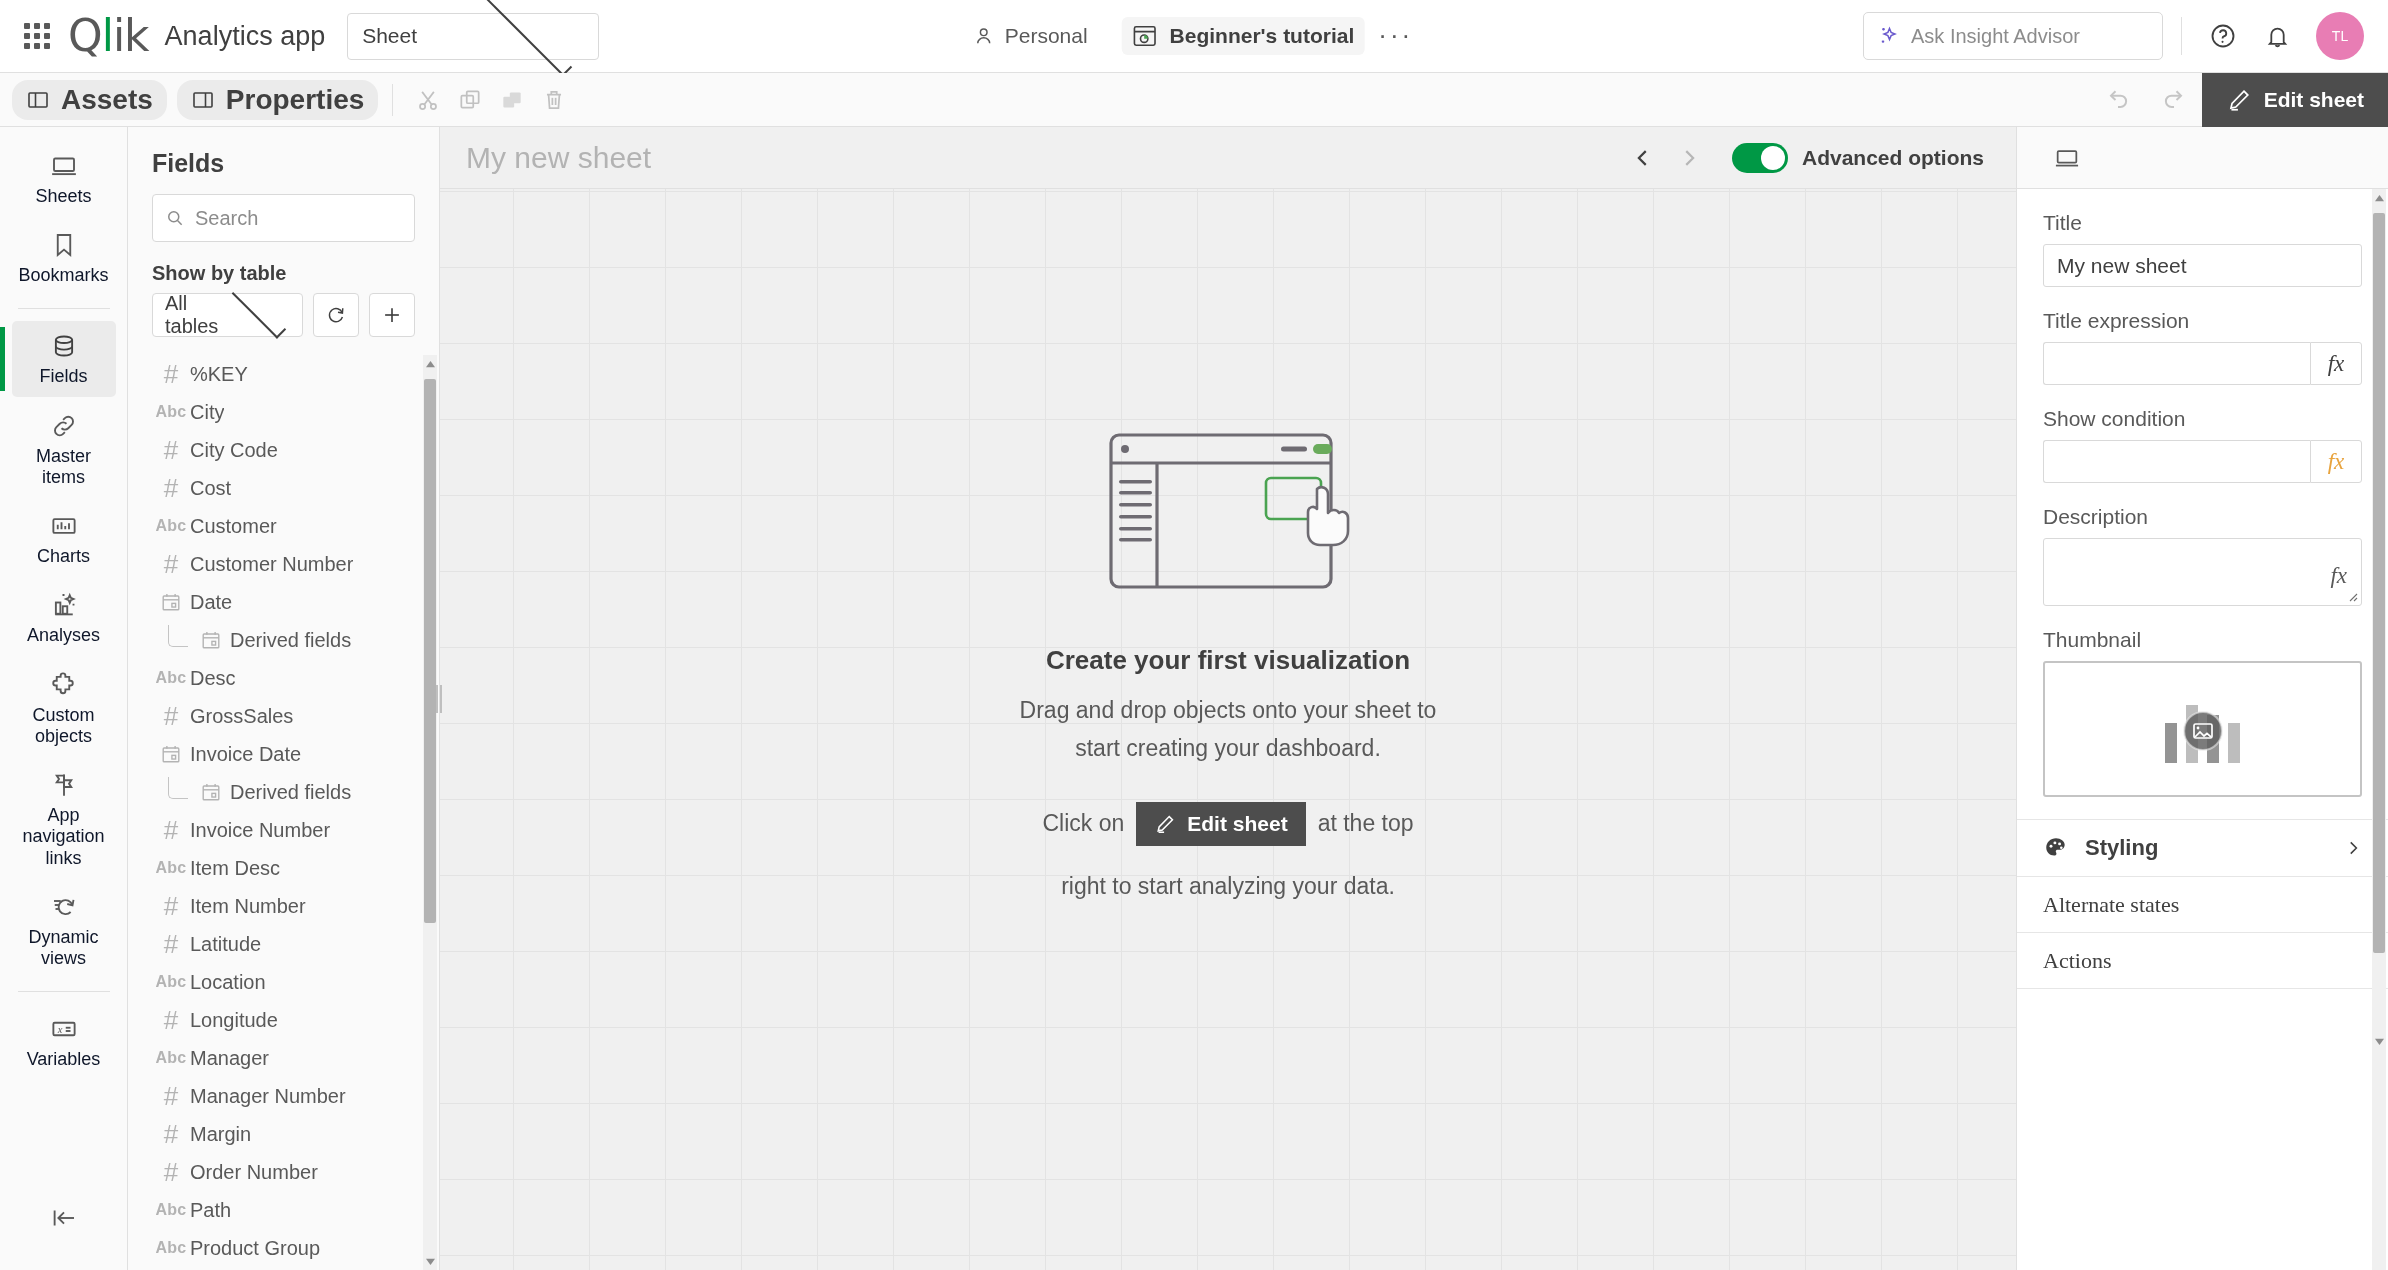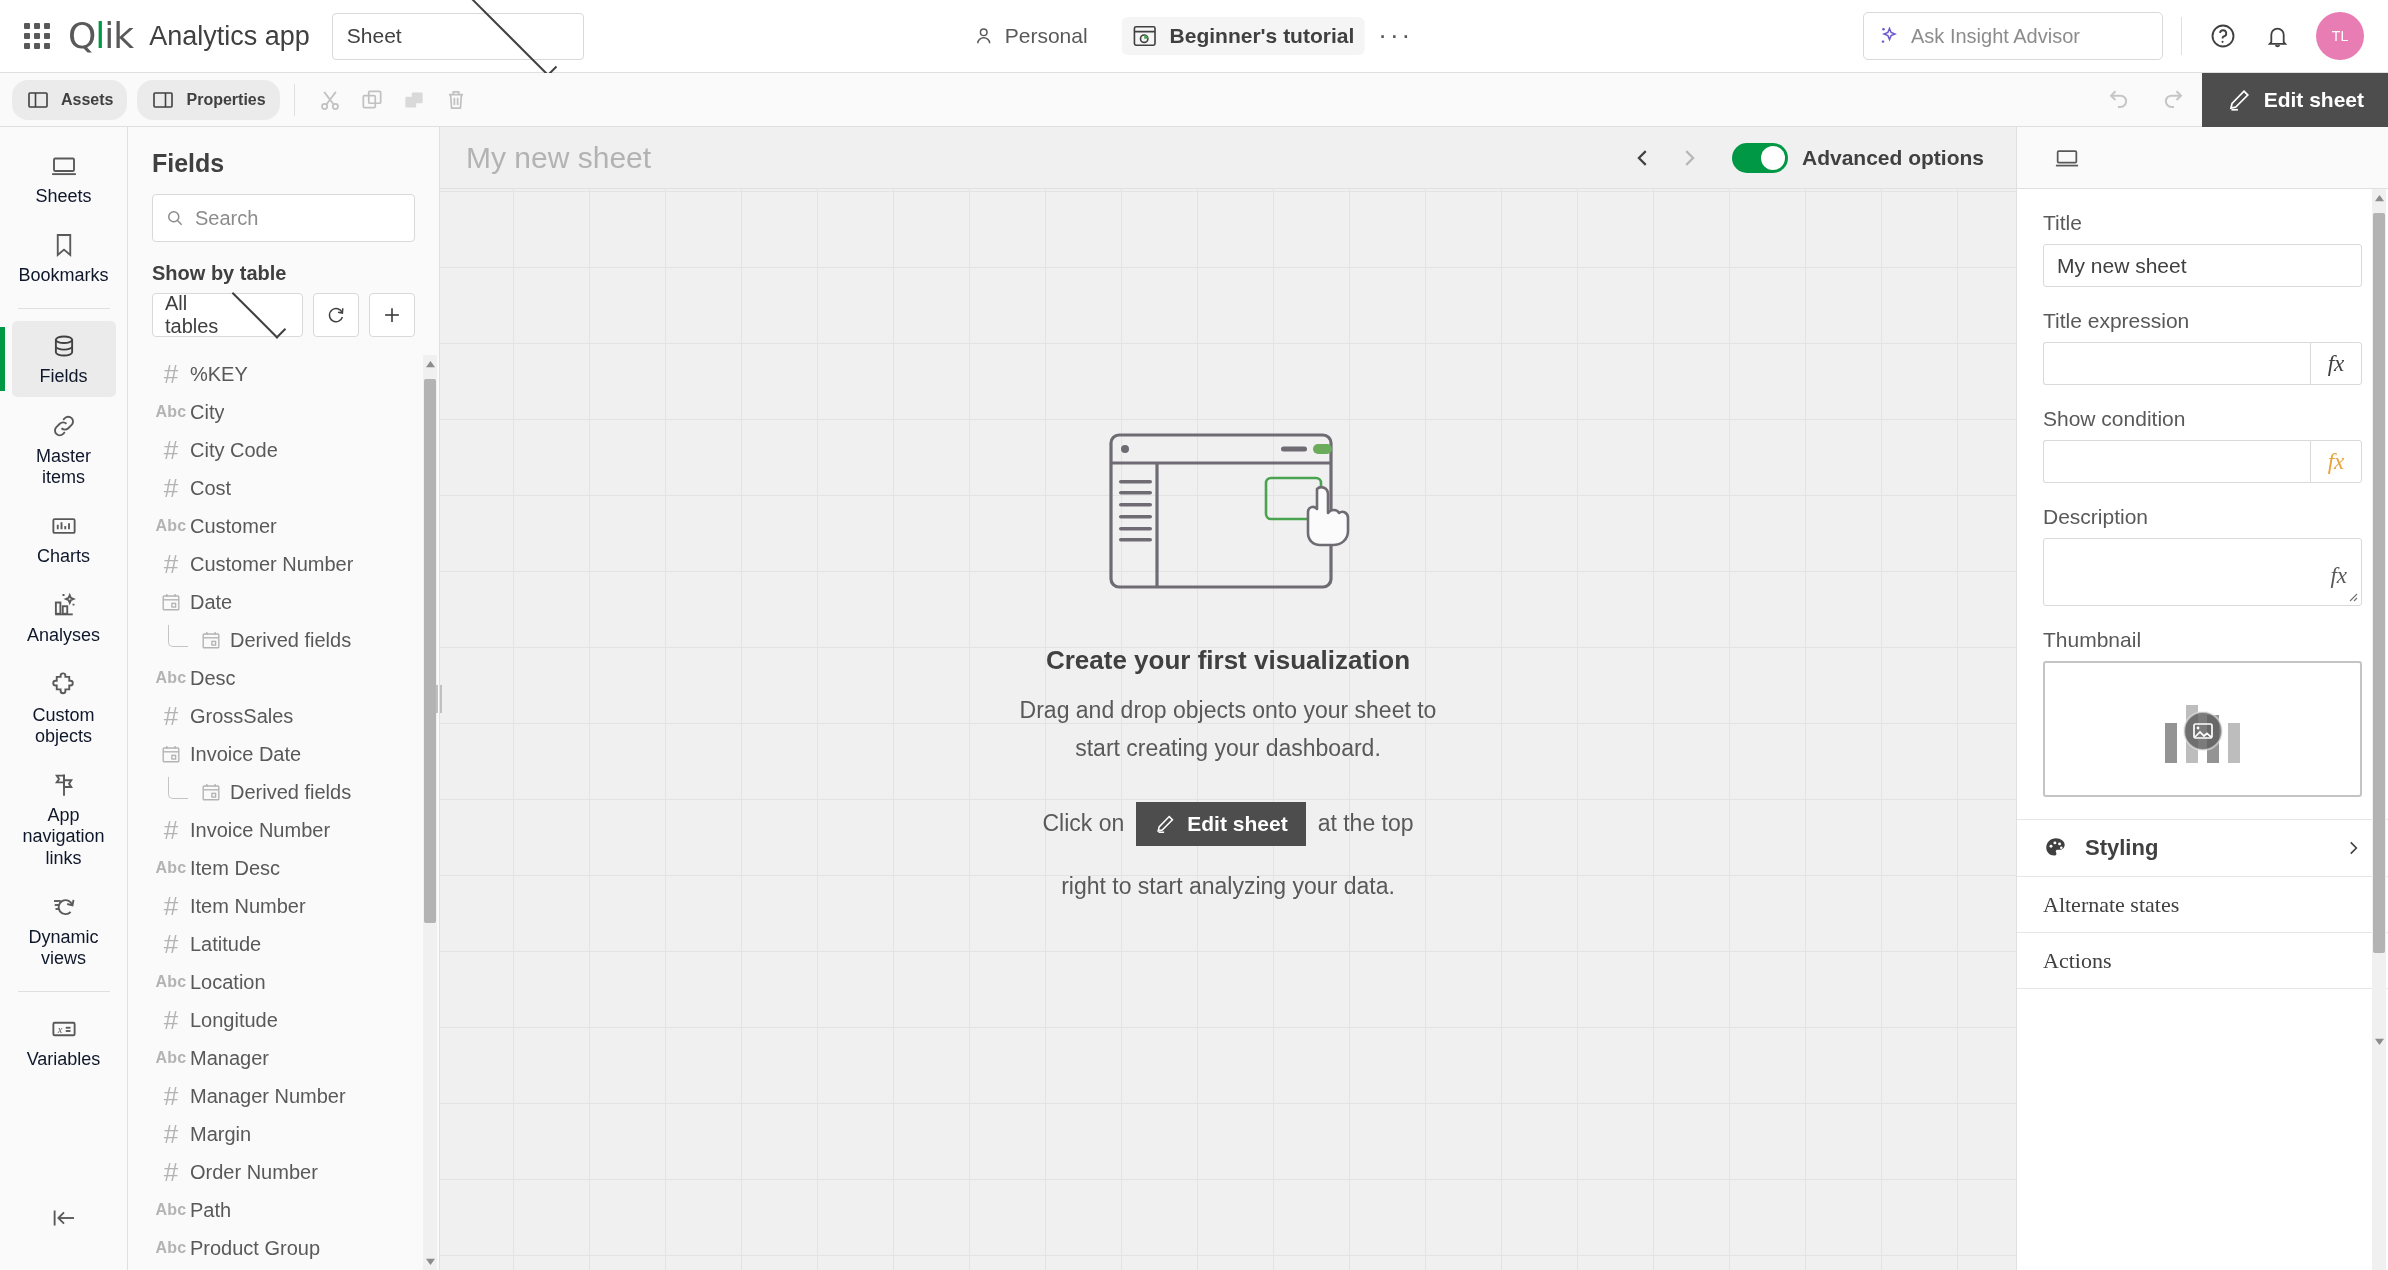--- a/index.html
+++ b/index.html
@@ -3,41 +3,41 @@
 <meta charset="utf-8">
 <style>
   *{box-sizing:border-box;margin:0;padding:0;}
   html,body{width:2388px;height:1270px;overflow:hidden;}
   body{font-family:"Liberation Sans",sans-serif;background:#fff;color:#404040;font-size:21px;-webkit-font-smoothing:antialiased;}
 
   
   .topbar{height:73px;display:flex;align-items:center;background:#fff;border-bottom:1px solid #e0e0e0;position:relative;}
   .waffle{width:34px;height:34px;margin-left:20px;margin-right:14px;display:grid;grid-template-columns:repeat(3,1fr);grid-template-rows:repeat(3,1fr);gap:4px;padding:4px;cursor:pointer;border-radius:3px;}
   .waffle i{background:#595959;border-radius:1px;display:block;}
-  .qlik-logo{font-size:36px;line-height:1;font-weight:400;letter-spacing:-1px;color:#595959;font-family:"DejaVu Sans",sans-serif;cursor:pointer;margin-right:16px;}
+  .qlik-logo{font-size:44px;line-height:1;font-weight:400;letter-spacing:-1px;color:#595959;font-family:"DejaVu Sans",sans-serif;cursor:pointer;margin-right:16px;}
   .qlik-logo .g{color:#009845;}
   .app-title{font-size:27px;color:#404040;font-weight:400;margin-right:22px;white-space:nowrap;}
   .sheet-select{width:252px;height:47px;border:1px solid #d9d9d9;border-radius:4px;display:flex;align-items:center;padding:0 14px;cursor:pointer;background:#fff;}
   .sheet-select span{flex:1;font-size:21px;color:#404040;}
   .chev{width:13px;height:13px;border-right:2.2px solid #404040;border-bottom:2.2px solid #404040;transform:rotate(45deg) translate(-3px,-3px);}
   .tb-center{position:absolute;left:50%;transform:translateX(-50%);display:flex;align-items:center;gap:0;}
   .personal{display:flex;align-items:center;gap:10px;padding:6px 12px;border-radius:4px;cursor:pointer;color:#595959;font-size:21px;margin-right:22px;}
   .tut-chip{display:flex;align-items:center;gap:12px;padding:6px 10px;border-radius:6px;background:#f5f5f5;cursor:pointer;}
   .tut-chip .lbl{font-size:21px;font-weight:bold;color:#404040;white-space:nowrap;}
   .dots{font-size:26px;color:#595959;letter-spacing:3px;padding:0 14px;cursor:pointer;line-height:0.6;}
   .tb-right{margin-left:auto;display:flex;align-items:center;padding-right:24px;gap:8px;}
   .insight-box{width:300px;height:48px;border:1px solid #d9d9d9;border-radius:5px;display:flex;align-items:center;gap:10px;padding:0 13px;cursor:text;background:#fff;}
   .insight-box .ph{color:#8c8c8c;font-size:20px;}
   .icon-btn{width:46px;height:46px;display:flex;align-items:center;justify-content:center;border-radius:50%;cursor:pointer;}
   .divider-v{width:1px;height:38px;background:#e0e0e0;margin:0 10px;}
   .avatar{width:48px;height:48px;border-radius:50%;background:#e87db4;color:#fff;display:flex;align-items:center;justify-content:center;font-size:14px;cursor:pointer;margin-left:8px;}
 
   
   .toolbar2{height:54px;display:flex;align-items:center;background:#fafafa;border-bottom:1px solid #e0e0e0;position:relative;}
-  .tgl-btn{display:flex;align-items:center;gap:11px;height:40px;padding:0 14px;margin-left:12px;border-radius:16px;background:#ebebeb;cursor:pointer;font-size:16px;color:#404040;font-weight:bold;}
+  .tgl-btn{display:flex;align-items:center;gap:11px;height:40px;padding:0 14px;margin-left:12px;border-radius:16px;background:#ebebeb;cursor:pointer;font-size:28px;color:#404040;font-weight:bold;}
   .tgl-btn.second{margin-left:10px;}
   .tsep{width:1px;height:32px;background:#e0e0e0;margin:0 14px;}
   .t-icon{width:42px;height:42px;display:flex;align-items:center;justify-content:center;opacity:.35;cursor:default;}
   .tb2-right{margin-left:auto;display:flex;align-items:center;height:54px;}
   .undo{width:56px;height:54px;display:flex;align-items:center;justify-content:center;opacity:.32;cursor:default;}
   .edit-sheet-btn{height:54px;display:flex;align-items:center;gap:12px;padding:0 24px;background:#4d4d4d;color:#fff;cursor:pointer;font-size:21px;font-weight:bold;}
 
   
   .main{display:flex;height:1143px;}
 

